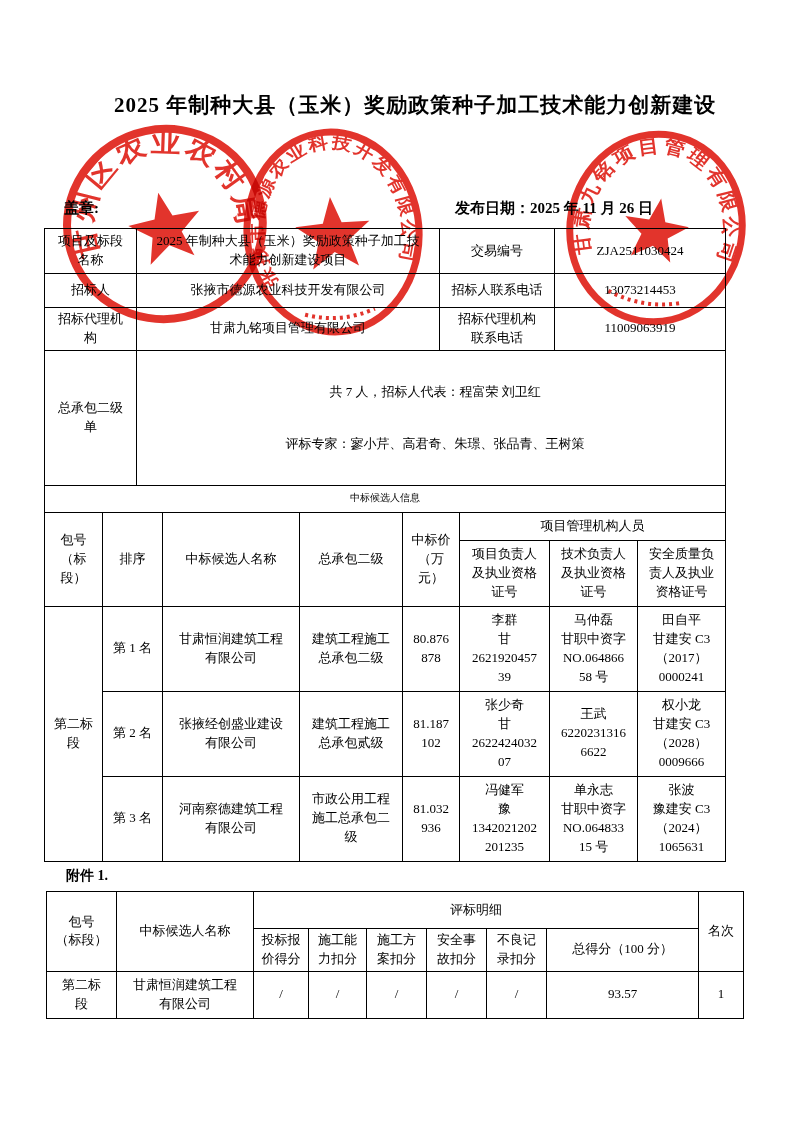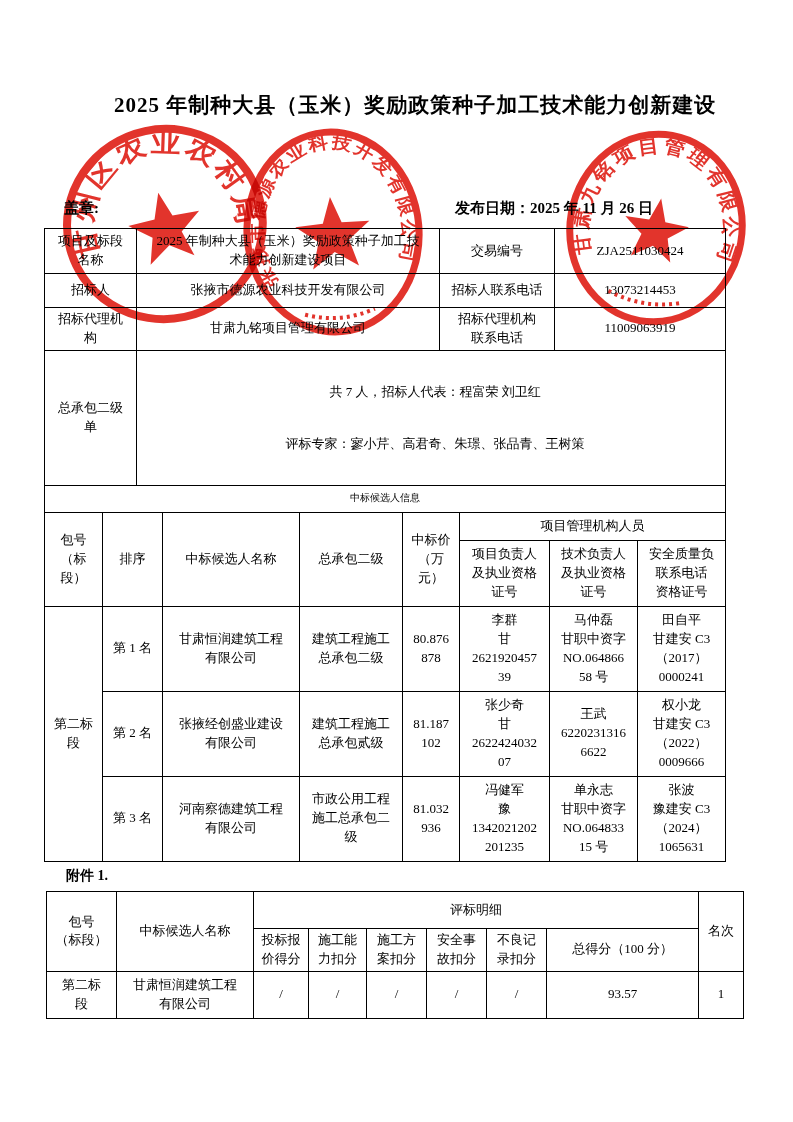--- a/index.html
+++ b/index.html
@@ -138,21 +138,21 @@
         <th colspan="3">项目管理机构人员</th>
       </tr>
       <tr style="height:66px">
         <th>项目负责人
 及执业资格
 证号</th>
         <th>技术负责人
 及执业资格
 证号</th>
         <th>安全质量负
-联系电话
+责人及执业
 资格证号</th>
       </tr>
       <tr style="height:85px">
         <td rowspan="3">第二标
 段</td>
         <td>第 1 名</td>
         <td>甘肃恒润建筑工程
 有限公司</td>
         <td>建筑工程施工
 总承包二级</td>
@@ -181,21 +181,21 @@
 102</td>
         <td>张少奇
 甘
 2622424032
 07</td>
         <td>王武
 6220231316
 6622</td>
         <td>权小龙
 甘建安 C3
-（2022）
+（2028）
 0009666</td>
       </tr>
       <tr style="height:85px">
         <td>第 3 名</td>
         <td>河南察德建筑工程
 有限公司</td>
         <td>市政公用工程
 施工总承包二
 级</td>
         <td>81.032

